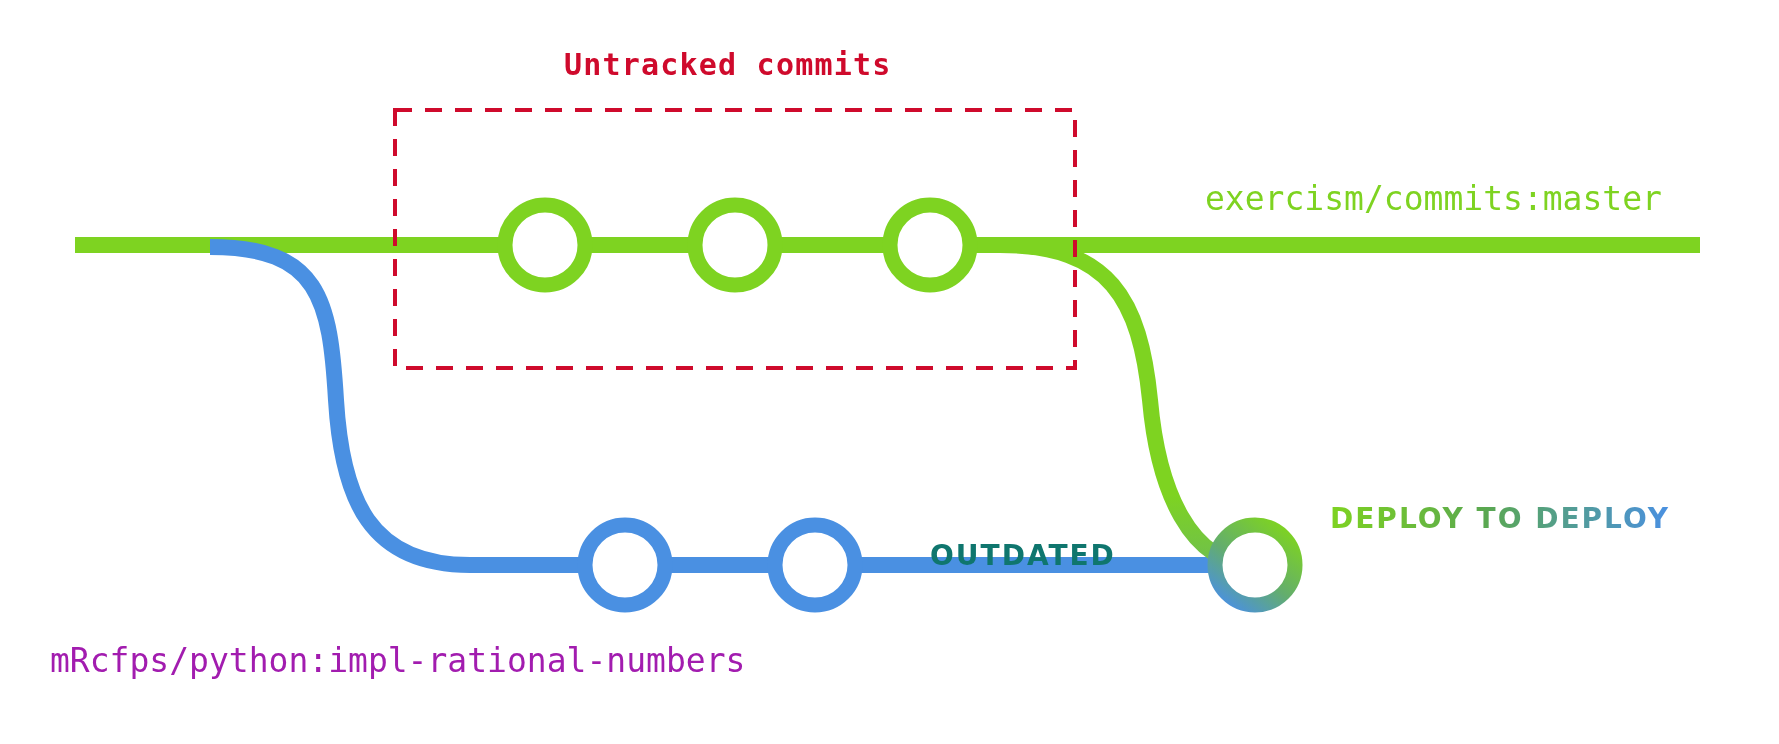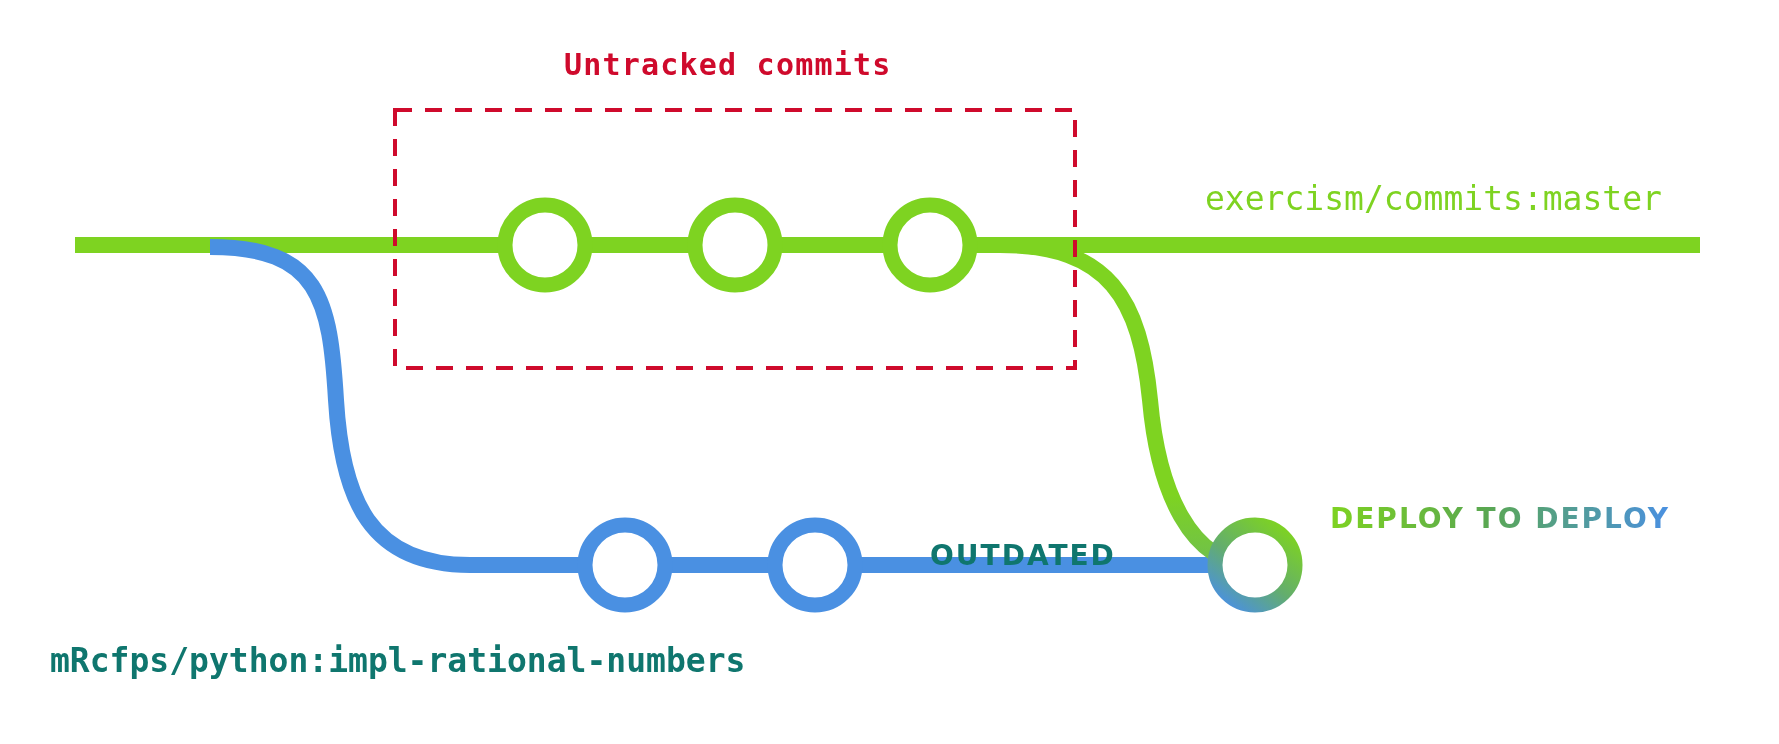--- a/index.html
+++ b/index.html
@@ -46,23 +46,23 @@
   .label-master {
     font-family: "DejaVu Sans Mono", monospace;
     font-weight: normal;
     font-size: 33px;
     color: #7ed321;
     left: 1205px;
     top: 182px;
   }
   .label-branch {
     font-family: "DejaVu Sans Mono", monospace;
-    font-weight: bold;
+    font-weight: normal;
     font-size: 33px;
-    color: #0f766e;
+    color: #a21caf;
     left: 50px;
     top: 644px;
   }
   .label-outdated {
     font-family: "DejaVu Sans", sans-serif;
     font-weight: bold;
     font-size: 28px;
     letter-spacing: 2px;
     color: #0f766e;
     left: 930px;

